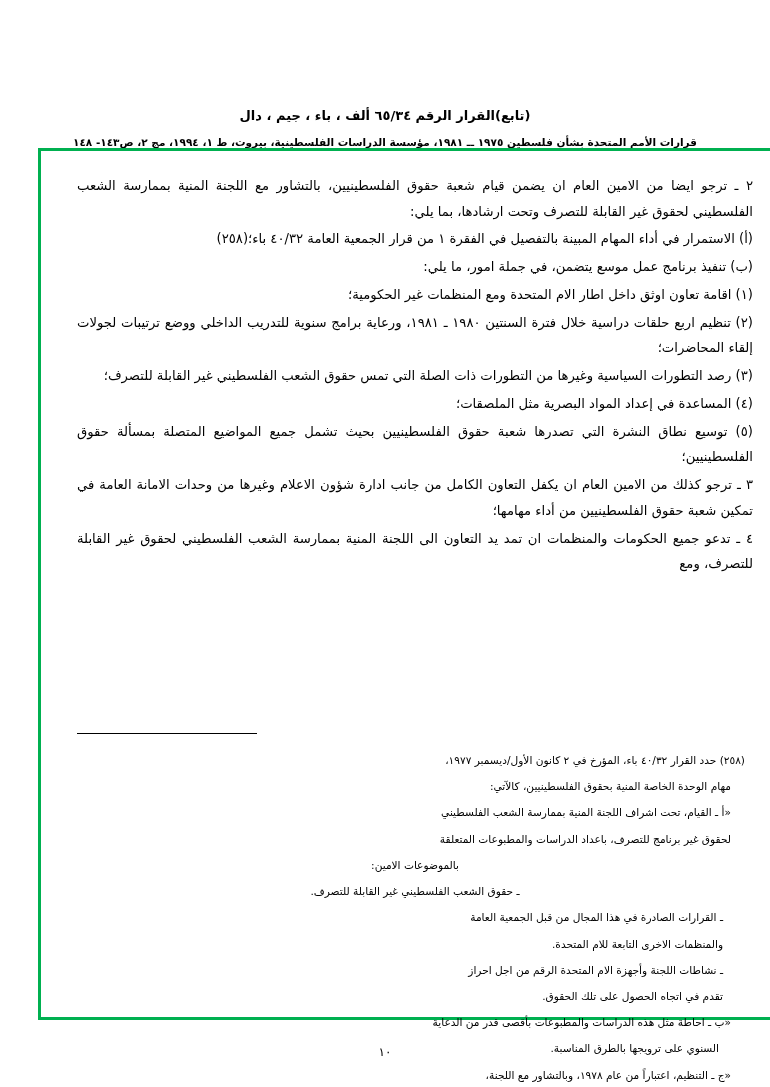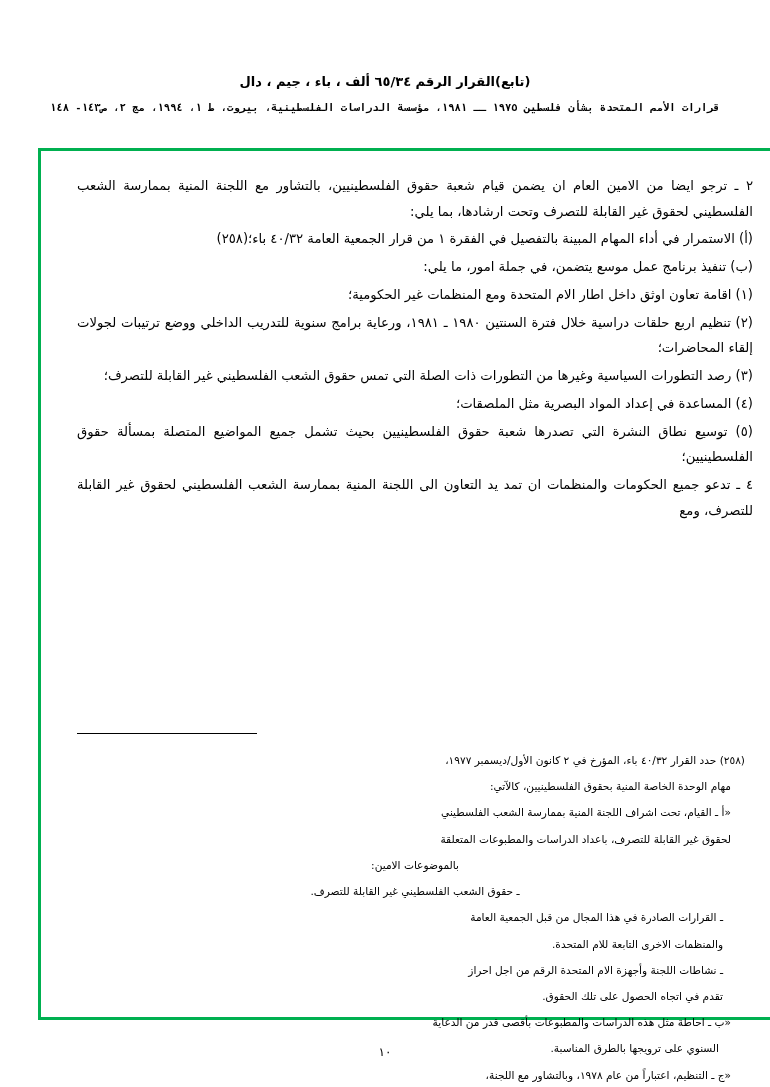--- a/index.html
+++ b/index.html
@@ -26,28 +26,28 @@
     left: 0;
     right: 0;
     text-align: center;
   }
   .header-title {
     font-size: 13px;
     font-weight: bold;
     line-height: 1.5;
     direction: rtl;
     letter-spacing: 0px;
+    margin-top: 34px;
   }
   .header-sub {
     font-size: 10.5px;
     font-weight: bold;
     line-height: 1.6;
     direction: rtl;
     margin-top: 8px;
-    font-family: Liberation Mono, monospace;
   }
   .frame {
     position: absolute;
     top: 148px;
     left: 38px;
     width: 754px;
     height: 872px;
     border: 3px solid #00b050;
     box-sizing: border-box;
     background: #fff;
@@ -122,30 +122,31 @@
 
     <div class="body-area">
       <p class="para">٢ ـ ترجو ايضا من الامين العام ان يضمن قيام شعبة حقوق الفلسطينيين، بالتشاور مع اللجنة المنية بممارسة الشعب الفلسطيني لحقوق غير القابلة للتصرف وتحت ارشادها، بما يلي:</p>
       <p class="para">(أ) الاستمرار في أداء المهام المبينة بالتفصيل في الفقرة ١ من قرار الجمعية العامة ٤٠/٣٢ باء؛(٢٥٨)</p>
       <p class="para">(ب) تنفيذ برنامج عمل موسع يتضمن، في جملة امور، ما يلي:</p>
       <p class="para">(١) اقامة تعاون اوثق داخل اطار الام المتحدة ومع المنظمات غير الحكومية؛</p>
       <p class="para">(٢) تنظيم اربع حلقات دراسية خلال فترة السنتين ١٩٨٠ ـ ١٩٨١، ورعاية برامج سنوية للتدريب الداخلي ووضع ترتيبات لجولات إلقاء المحاضرات؛</p>
       <p class="para">(٣) رصد التطورات السياسية وغيرها من التطورات ذات الصلة التي تمس حقوق الشعب الفلسطيني غير القابلة للتصرف؛</p>
       <p class="para">(٤) المساعدة في إعداد المواد البصرية مثل الملصقات؛</p>
       <p class="para">(٥) توسيع نطاق النشرة التي تصدرها شعبة حقوق الفلسطينيين بحيث تشمل جميع المواضيع المتصلة بمسألة حقوق الفلسطينيين؛</p>
+      <p class="para">٣ ـ ترجو كذلك من الامين العام ان يكفل التعاون الكامل من جانب ادارة شؤون الاعلام وغيرها من وحدات الامانة العامة في تمكين شعبة حقوق الفلسطينيين من أداء مهامها؛</p>
       <p class="para">٤ ـ تدعو جميع الحكومات والمنظمات ان تمد يد التعاون الى اللجنة المنية بممارسة الشعب الفلسطيني لحقوق غير القابلة للتصرف، ومع</p>
     </div>
 
     <div class="rule"></div>
 
     <div class="footnote">
       <p class="fn-line">(٢٥٨) حدد القرار ٤٠/٣٢ باء، المؤرخ في ٢ كانون الأول/ديسمبر ١٩٧٧،</p>
       <p class="fn-line ind1">مهام الوحدة الخاصة المنية بحقوق الفلسطينيين، كالآتي:</p>
       <p class="fn-line ind1">«أ ـ القيام، تحت اشراف اللجنة المنية بممارسة الشعب الفلسطيني</p>
-      <p class="fn-line ind1">لحقوق غير القابلة للتصرف، باعداد الدراسات والمطبوعات المتعلقة</p>
+      <p class="fn-line ind1">لحقوق غير برنامج للتصرف، باعداد الدراسات والمطبوعات المتعلقة</p>
       <p class="fn-line center">بالموضوعات الامين:</p>
       <p class="fn-line center">ـ حقوق الشعب الفلسطيني غير القابلة للتصرف.</p>
       <p class="fn-line fn-dash">ـ القرارات الصادرة في هذا المجال من قبل الجمعية العامة</p>
       <p class="fn-line fn-dash">والمنظمات الاخرى التابعة للام المتحدة.</p>
       <p class="fn-line fn-dash">ـ نشاطات اللجنة وأجهزة الام المتحدة الرقم من اجل احراز</p>
       <p class="fn-line fn-dash">تقدم في اتجاه الحصول على تلك الحقوق.</p>
       <p class="fn-line ind1">«ب ـ احاطة مثل هذه الدراسات والمطبوعات بأقصى قدر من الدعاية</p>
       <p class="fn-line ind2">السنوي على ترويجها بالطرق المناسبة.</p>
       <p class="fn-line ind1">«ج ـ التنظيم، اعتباراً من عام ١٩٧٨، وبالتشاور مع اللجنة،</p>
       <p class="fn-line ind1">العالمي للتضامن مع الشعب الفلسطيني.» [المحرر]</p>

